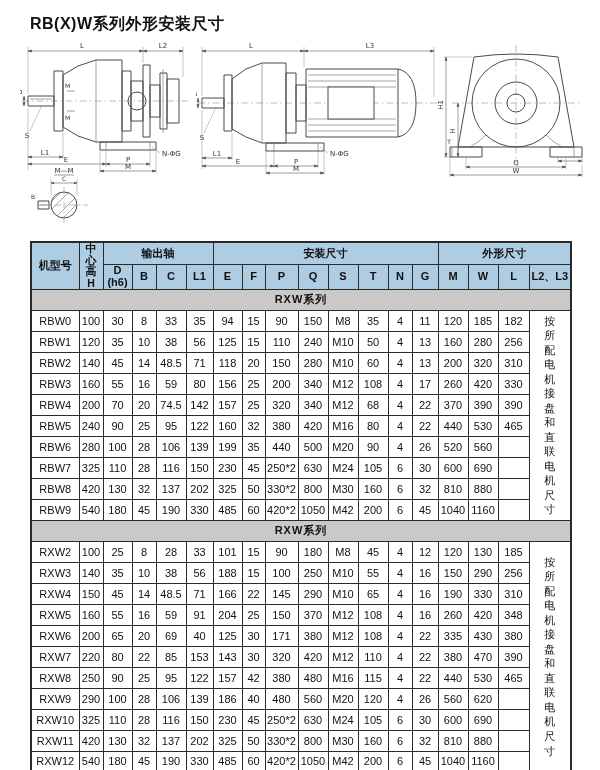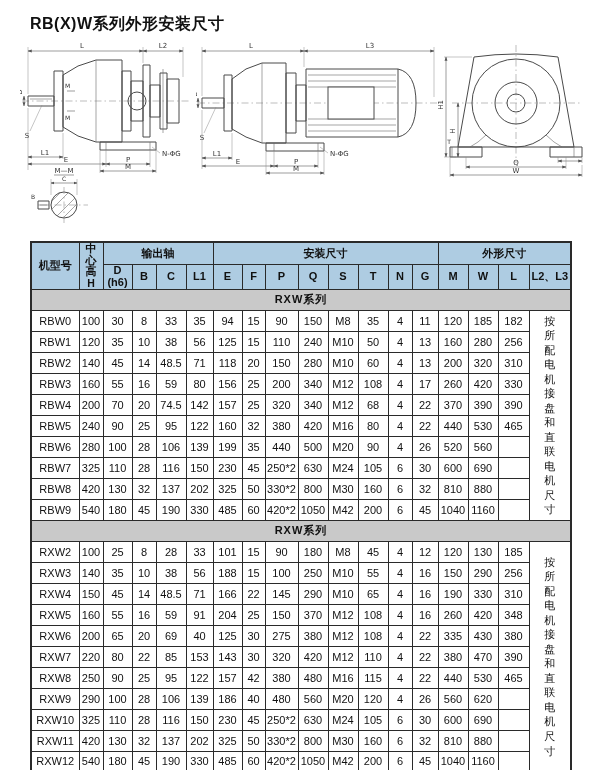--- a/index.html
+++ b/index.html
@@ -567,21 +567,21 @@
       </tr>
       <tr>
         <td>RXW6</td>
         <td>200</td>
         <td>65</td>
         <td>20</td>
         <td>69</td>
         <td>40</td>
         <td>125</td>
         <td>30</td>
-        <td>275</td>
+        <td>171</td>
         <td>380</td>
         <td>M12</td>
         <td>108</td>
         <td>4</td>
         <td>22</td>
         <td>335</td>
         <td>430</td>
         <td>380</td>
       </tr>
       <tr>

